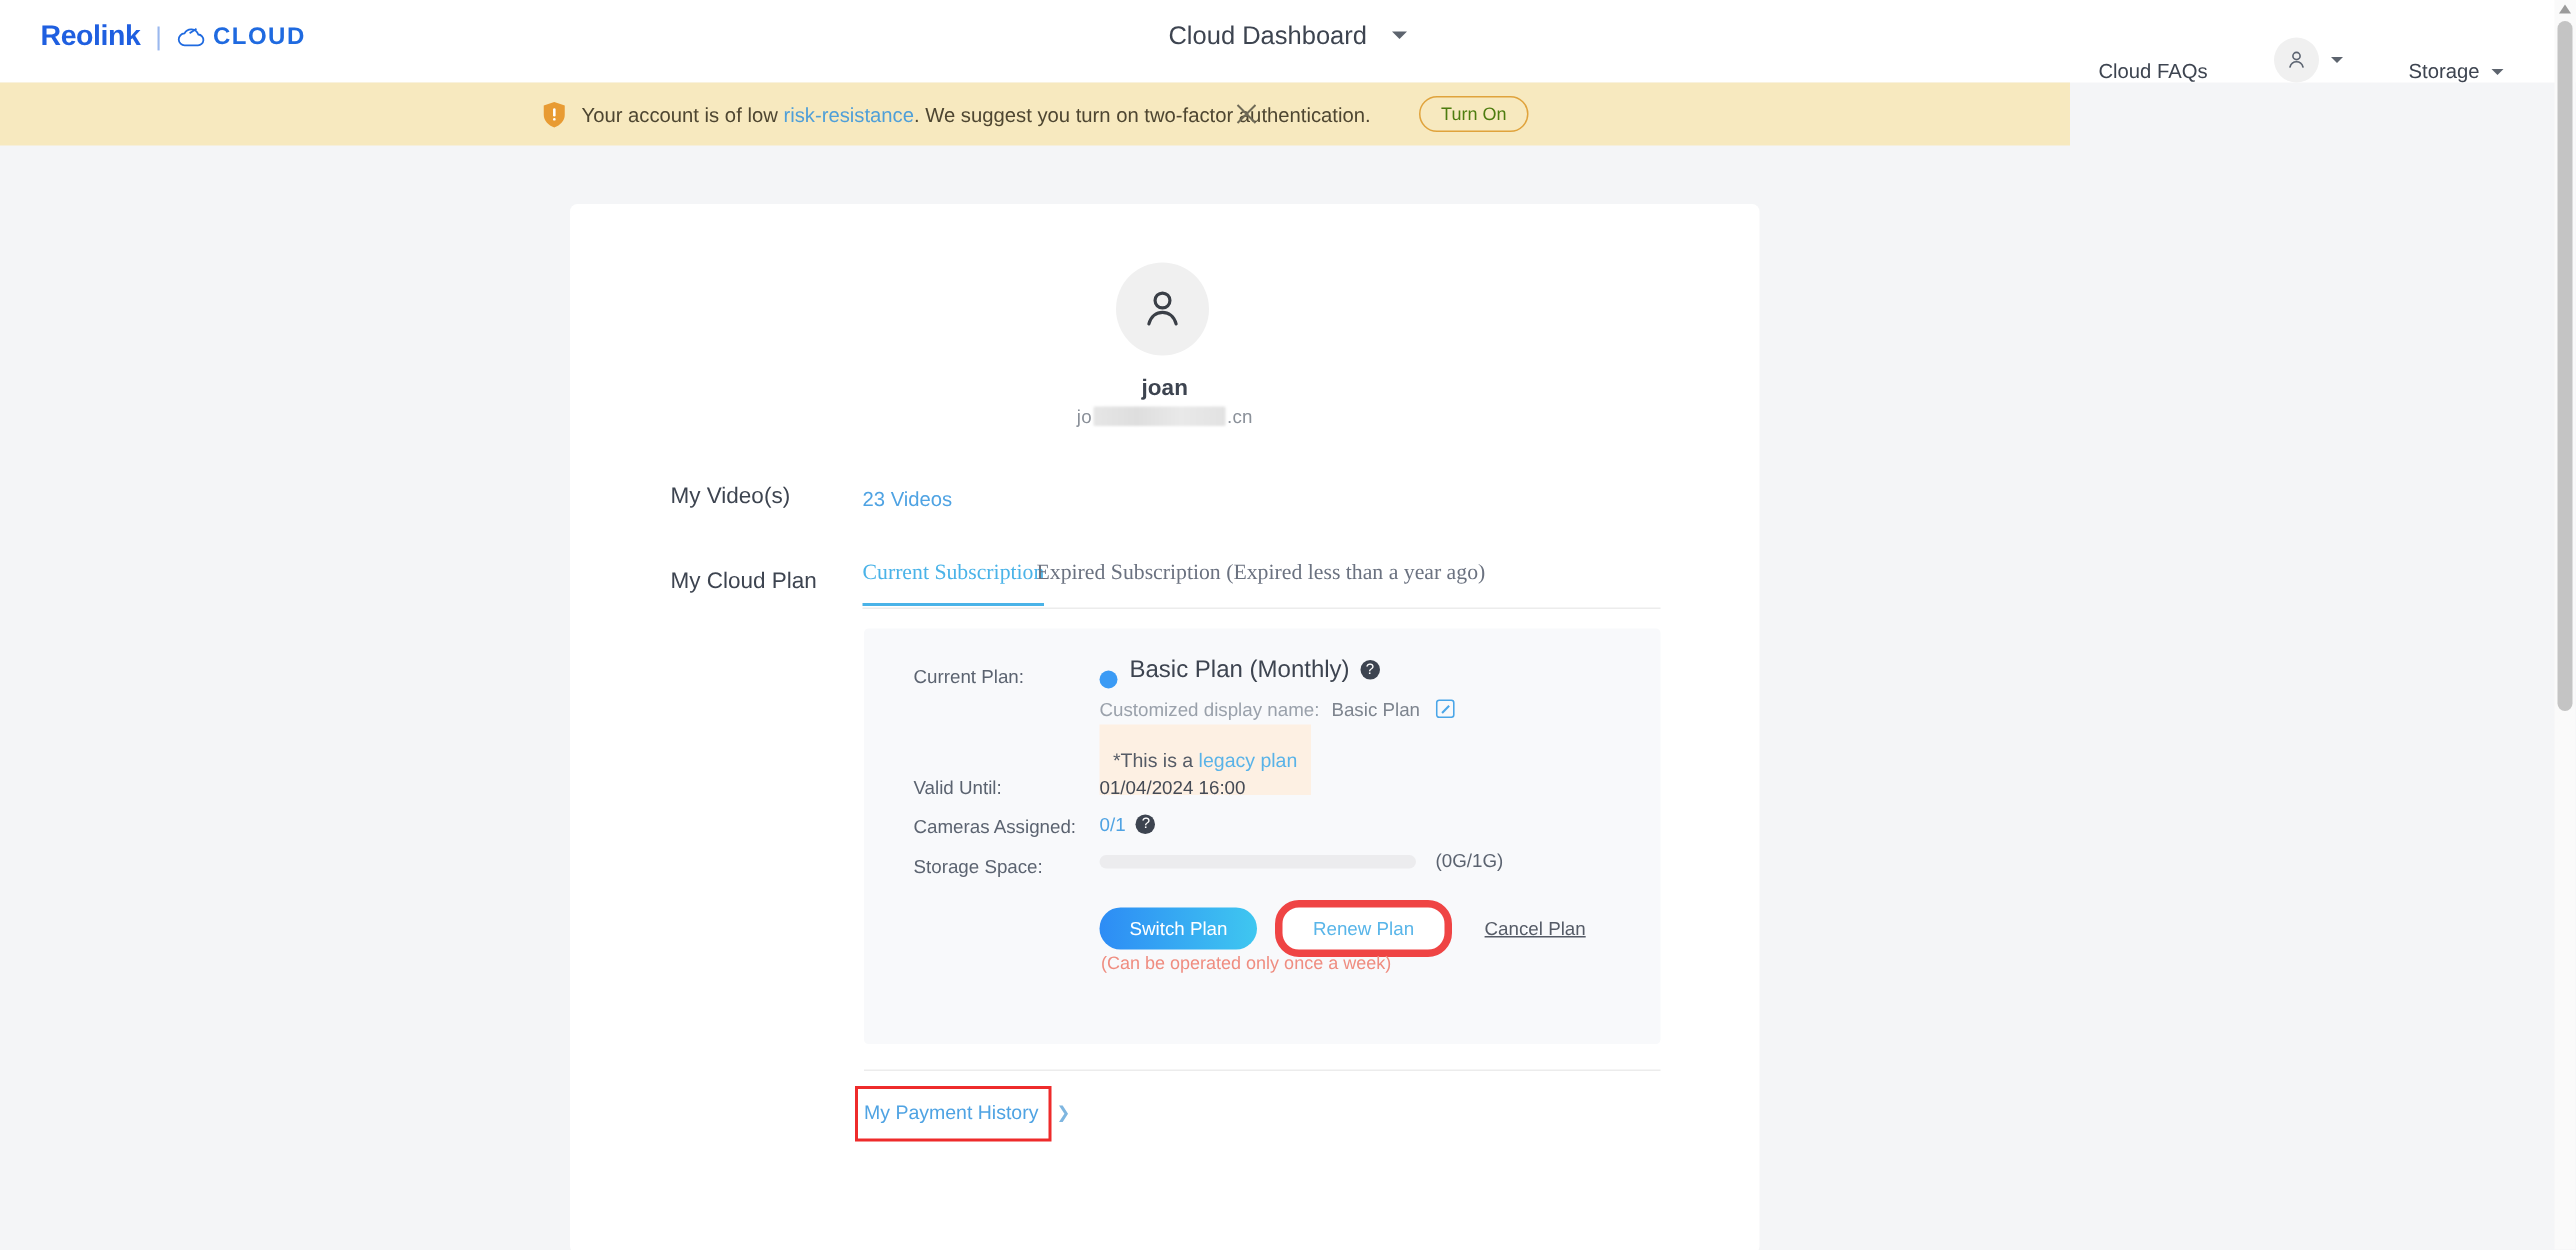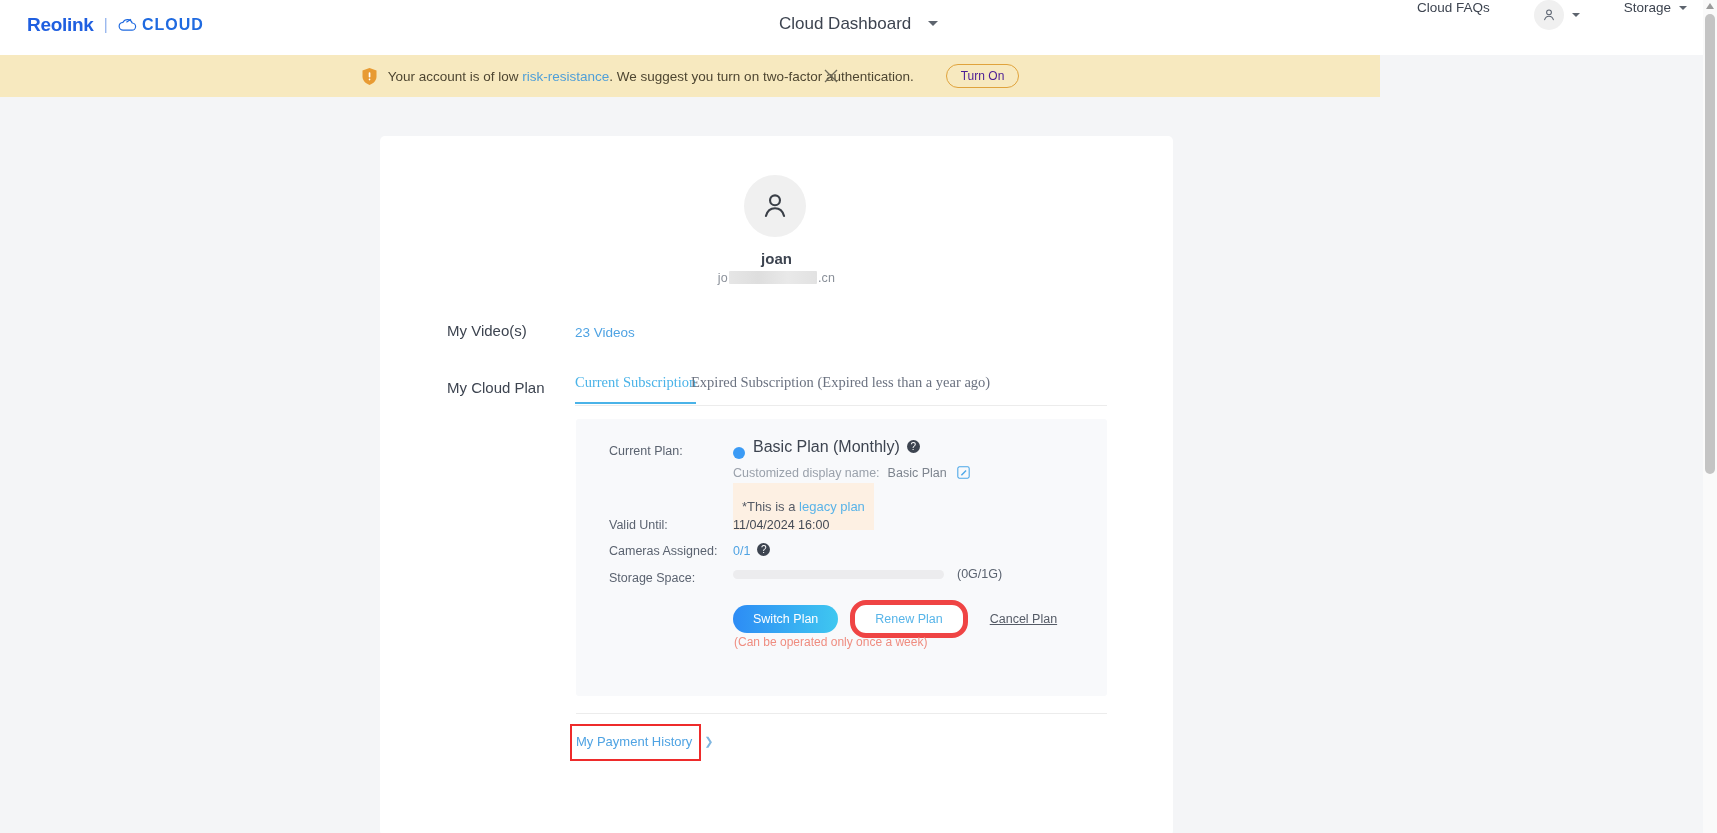--- a/index.html
+++ b/index.html
@@ -47,22 +47,22 @@
     border-left: 5px solid transparent;
     border-right: 5px solid transparent;
     border-top: 5px solid #5d646e;
   }
   .caret.sm {
     border-left-width: 4.5px; border-right-width: 4.5px; border-top-width: 4.5px;
     margin-left: 8px;
   }
 
   .header-right {
-    position: absolute; right: 14px; top: 0; height: 55px;
-    display: flex; align-items: flex-start; gap: 0px;
+    position: absolute; right: 32px; top: 0; height: 55px;
+    display: flex; align-items: flex-end; gap: 0px;
   }
   .faq-link {
     font-size: 13.5px; color: #3d4450; margin-right: 44px; cursor: pointer;
   }
   .avatar-btn {
     display: flex; align-items: center; cursor: pointer; margin-right: 44px;
   }
   .avatar-sm {
     width: 30px; height: 30px; border-radius: 50%;
     background: #f0f0f0; display: flex; align-items: center; justify-content: center;
@@ -78,21 +78,21 @@
     width: 1380px; height: 42px;
     background: #f7e9bf;
     display: flex; align-items: center; justify-content: center;
   }
   .notice-inner { display: flex; align-items: center; gap: 10px; }
   .notice-text { font-size: 13.5px; color: #4e4631; }
   .notice-text .risk { color: #4f9fd8; }
   .notice-btn {
     margin-left: 22px;
     border: 1px solid #e0a33c; border-radius: 13px;
-    background: transparent; color: #4c1d95;
+    background: transparent; color: #4d7c0f;
     font-size: 12px; padding: 4px 14px; cursor: pointer;
     font-family: "Liberation Sans", sans-serif;
   }
   .notice-close {
     position: absolute; right: 540px; top: 12px;
     width: 18px; height: 18px; cursor: pointer;
   }
 
   
   .card {
@@ -361,21 +361,21 @@
 
     <div class="cust-name"><span>Customized display name:</span><span class="val">Basic Plan</span><span class="edit-icon">
         <svg width="13" height="13" viewBox="0 0 16 16">
           <rect x="1" y="1" width="14" height="14" rx="2" fill="none" stroke="#4aa6e8" stroke-width="1.3"></rect>
           <path d="M4.8 10.8 10.6 5 11.8 6.2 6 12z" fill="#4aa6e8"></path>
         </svg></span></div>
 
     <div class="legacy"><span>*This is a </span><a>legacy plan</a></div>
 
     <div class="p-label valid-label">Valid Until:</div>
-    <div class="p-val valid-val">11/04/2024 16:00</div>
+    <div class="p-val valid-val">01/04/2024 16:00</div>
 
     <div class="p-label cam-label">Cameras Assigned:</div>
     <div class="p-val cam-val"><span>0/1</span><span class="qmark">?</span></div>
 
     <div class="p-label stor-label">Storage Space:</div>
     <div class="stor-bar"></div>
     <div class="stor-val">(0G/1G)</div>
 
     <div class="btn-row">
       <button class="btn btn-switch">Switch Plan</button>

